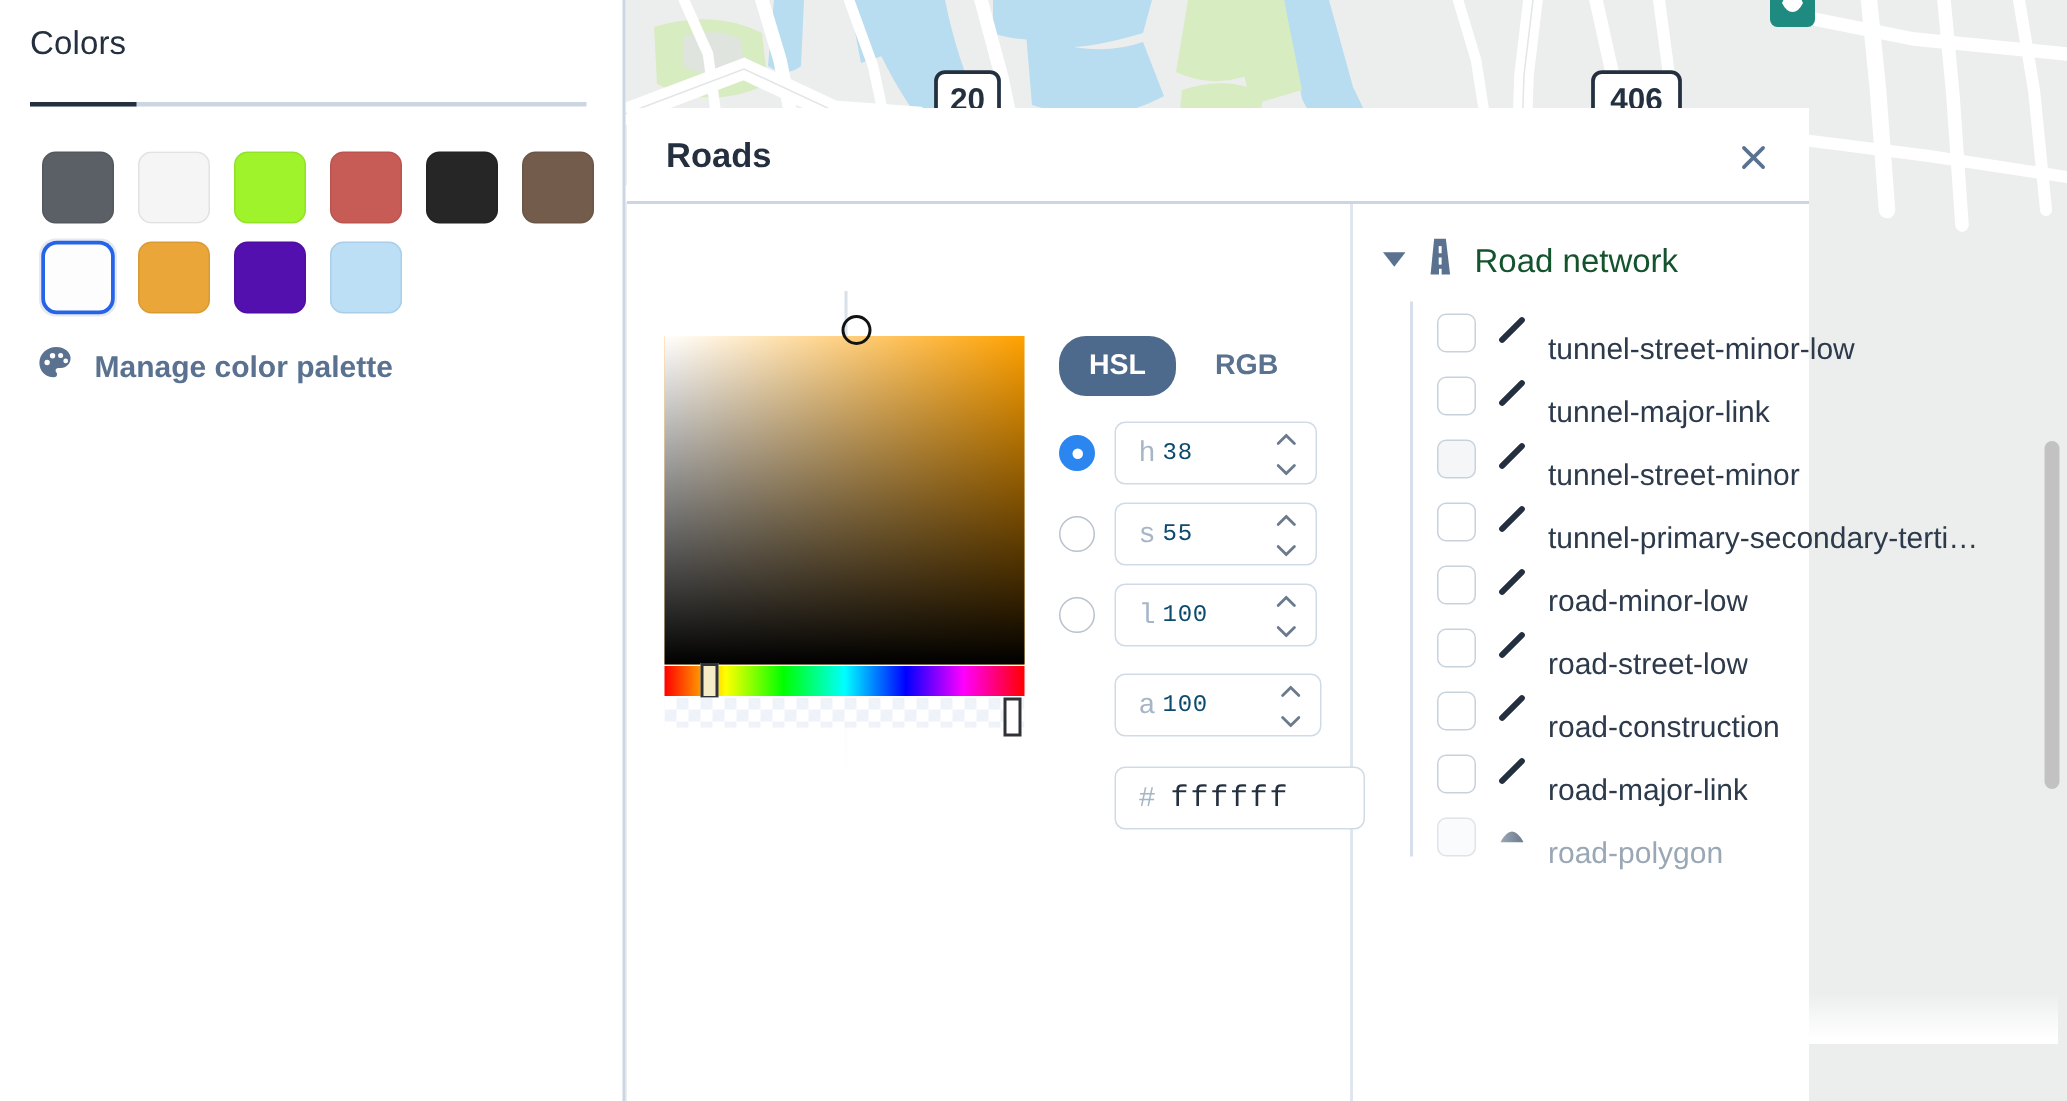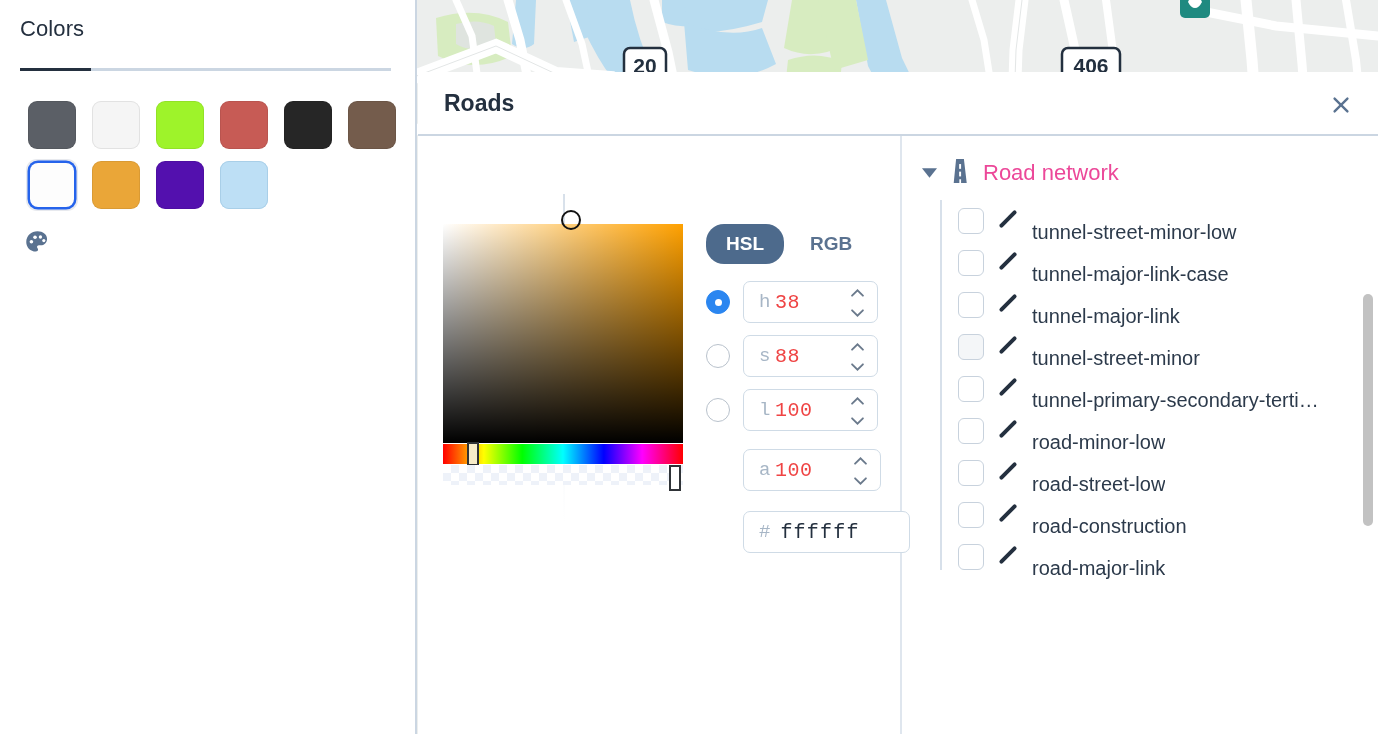--- a/index.html
+++ b/index.html
@@ -69,21 +69,21 @@
     position: absolute; left: 24px; top: 229px;
     display: flex; align-items: center; gap: 12px;
     cursor: pointer;
   }
   .manage-palette .label {
     font-size: 20px; font-weight: bold; color: #5a7290;
   }
 
   
   .dialog {
-    position: absolute; left: 418px; top: 72px; width: 960px; height: 662px;
+    position: absolute; left: 418px; top: 72px; width: 788px; height: 662px;
     background: #ffffff;
   }
   .dialog-header {
     position: relative; height: 64px;
     border-bottom: 2px solid #cbd6e2;
   }
   .dialog-title {
     position: absolute; left: 26px; top: 18px;
     font-size: 23px; font-weight: bold; color: #24303f;
   }
@@ -171,21 +171,21 @@
     position: relative; width: 135px; height: 42px;
     border: 1.5px solid #cfdbe6; border-radius: 7px; background: #ffffff;
     display: flex; align-items: center; cursor: text;
   }
   .num-input .prefix {
     font-family: "Liberation Mono", monospace;
     font-size: 19px; color: #a7b6c6; margin-left: 15px; width: 16px;
   }
   .num-input .val {
     font-family: "Liberation Mono", monospace;
-    font-size: 20px; color: #ef4444; letter-spacing: .5px;
+    font-size: 16px; color: #0c4a6e; letter-spacing: .5px;
   }
   .spinner {
     position: absolute; right: 10px; top: 7px; width: 19px; height: 28px;
     display: flex; flex-direction: column; align-items: center; justify-content: space-between;
     cursor: pointer;
   }
   .hex-input {
     width: 167px; height: 42px; margin-top: 20px;
     border: 1.5px solid #cfdbe6; border-radius: 7px; background: #ffffff;
     display: flex; align-items: center; cursor: text;
@@ -206,21 +206,21 @@
     overflow: hidden;
   }
   .layer-scroll {
     position: absolute; left: 0; top: 0; width: 476px; height: 560px;
     overflow: hidden;
   }
   .group-header {
     display: flex; align-items: center; gap: 12px;
     padding: 22px 0 12px 20px; cursor: pointer;
   }
-  .group-title { font-size: 22px; color: #ec4899; }
+  .group-title { font-size: 22px; color: #14532d; }
   .layer-items { position: relative; margin-left: 38px; padding-left: 18px; }
   .layer-items::before {
     content: ""; position: absolute; left: 0; top: 0; bottom: 8px;
     width: 2px; background: #d7e0ea;
   }
   .layer-row {
     display: flex; align-items: center; gap: 13px; height: 42px; cursor: pointer;
   }
   .chk {
     width: 26px; height: 26px; border-radius: 6px;
@@ -383,20 +383,21 @@
     <div class="manage-palette">
       <span>
         <svg width="27" height="27" viewBox="0 0 24 24" fill="#5a7290">
           <path d="M12 2C6.5 2 2 6 2 11.5c0 5 3.8 8.5 8.5 8.5 1.3 0 2-.8 2-1.8 0-.5-.2-.9-.5-1.2-.3-.3-.4-.6-.4-1 0-.8.7-1.5 1.6-1.5h1.6c3.2 0 5.7-2.5 5.7-5.7C20.5 4.9 16.8 2 12 2z"></path>
           <circle cx="6.6" cy="11.3" r="1.6" fill="#ffffff"></circle>
           <circle cx="9.8" cy="7.3" r="1.6" fill="#ffffff"></circle>
           <circle cx="14.6" cy="7.1" r="1.5" fill="#ffffff"></circle>
           <circle cx="17.6" cy="10.3" r="1.4" fill="#ffffff"></circle>
         </svg>
       </span>
+      <span class="label">Manage color palette</span>
     </div>
   </div>
 
   <div class="dialog">
 
     <div class="dialog-header">
       <div class="dialog-title">Roads</div>
       <div class="dialog-close">
         <svg width="22" height="22" viewBox="0 0 24 24" stroke="#5a7290" stroke-width="2.6" stroke-linecap="round">
           <line x1="5" y1="5" x2="19" y2="19"></line>
@@ -444,21 +445,21 @@
                   <polyline points="1,1 6,6 11,1"></polyline>
                 </svg>
             </span>
           </div>
         </div>
 
         <div class="field-row">
           <div class="radio"></div>
           <div class="num-input">
             <span class="prefix">s</span>
-            <span class="val">88</span>
+            <span class="val">55</span>
             <span class="spinner">
               <svg width="13" height="8" viewBox="0 0 12 7" stroke="#6b7a8c" stroke-width="1.7" fill="none" stroke-linecap="round">
                   <polyline points="1,6 6,1 11,6"></polyline>
                 </svg>
               <svg width="13" height="8" viewBox="0 0 12 7" stroke="#6b7a8c" stroke-width="1.7" fill="none" stroke-linecap="round">
                   <polyline points="1,1 6,6 11,1"></polyline>
                 </svg>
             </span>
           </div>
         </div>
@@ -526,29 +527,20 @@
             <div class="layer-row">
               <span class="chk"></span>
               <span>
                 <svg width="22" height="22" viewBox="0 0 20 20" stroke="#24303f" stroke-width="3.6" stroke-linecap="round">
                     <line x1="4" y1="16" x2="16" y2="4"></line>
                   </svg>
               </span>
               <span class="layer-label">tunnel-street-minor-low</span>
             </div>
 
-            <div class="layer-row">
-              <span class="chk"></span>
-              <span>
-                <svg width="22" height="22" viewBox="0 0 20 20" stroke="#24303f" stroke-width="3.6" stroke-linecap="round">
-                    <line x1="4" y1="16" x2="16" y2="4"></line>
-                  </svg>
-              </span>
-              <span class="layer-label">tunnel-major-link-case</span>
-            </div>
 
             <div class="layer-row">
               <span class="chk"></span>
               <span>
                 <svg width="22" height="22" viewBox="0 0 20 20" stroke="#24303f" stroke-width="3.6" stroke-linecap="round">
                     <line x1="4" y1="16" x2="16" y2="4"></line>
                   </svg>
               </span>
               <span class="layer-label">tunnel-major-link</span>
             </div>
@@ -607,20 +599,35 @@
             <div class="layer-row">
               <span class="chk"></span>
               <span>
                 <svg width="22" height="22" viewBox="0 0 20 20" stroke="#24303f" stroke-width="3.6" stroke-linecap="round">
                     <line x1="4" y1="16" x2="16" y2="4"></line>
                   </svg>
               </span>
               <span class="layer-label">road-major-link</span>
             </div>
 
+            <div class="layer-row faded">
+              <span class="chk"></span>
+              <span>
+                <svg width="22" height="22" viewBox="0 0 20 20">
+                  <defs>
+                      <linearGradient id="pg" x1="0" y1="0" x2="1" y2="0">
+                    <stop offset="0" stop-color="#9aa7b5"></stop>
+                        <stop offset="1" stop-color="#6b7a8c"></stop>
+                  </linearGradient>
+                    </defs>
+                  <path d="M3 15 Q10 2 17 15 Z" fill="url(#pg)"></path>
+                </svg>
+              </span>
+              <span class="layer-label">road-polygon</span>
+            </div>
 
           </div>
         </div>
 
         <div class="list-fade"></div>
 
 
         <div class="scrollbar-track">
           <div class="scrollbar-thumb"></div>
         </div>

